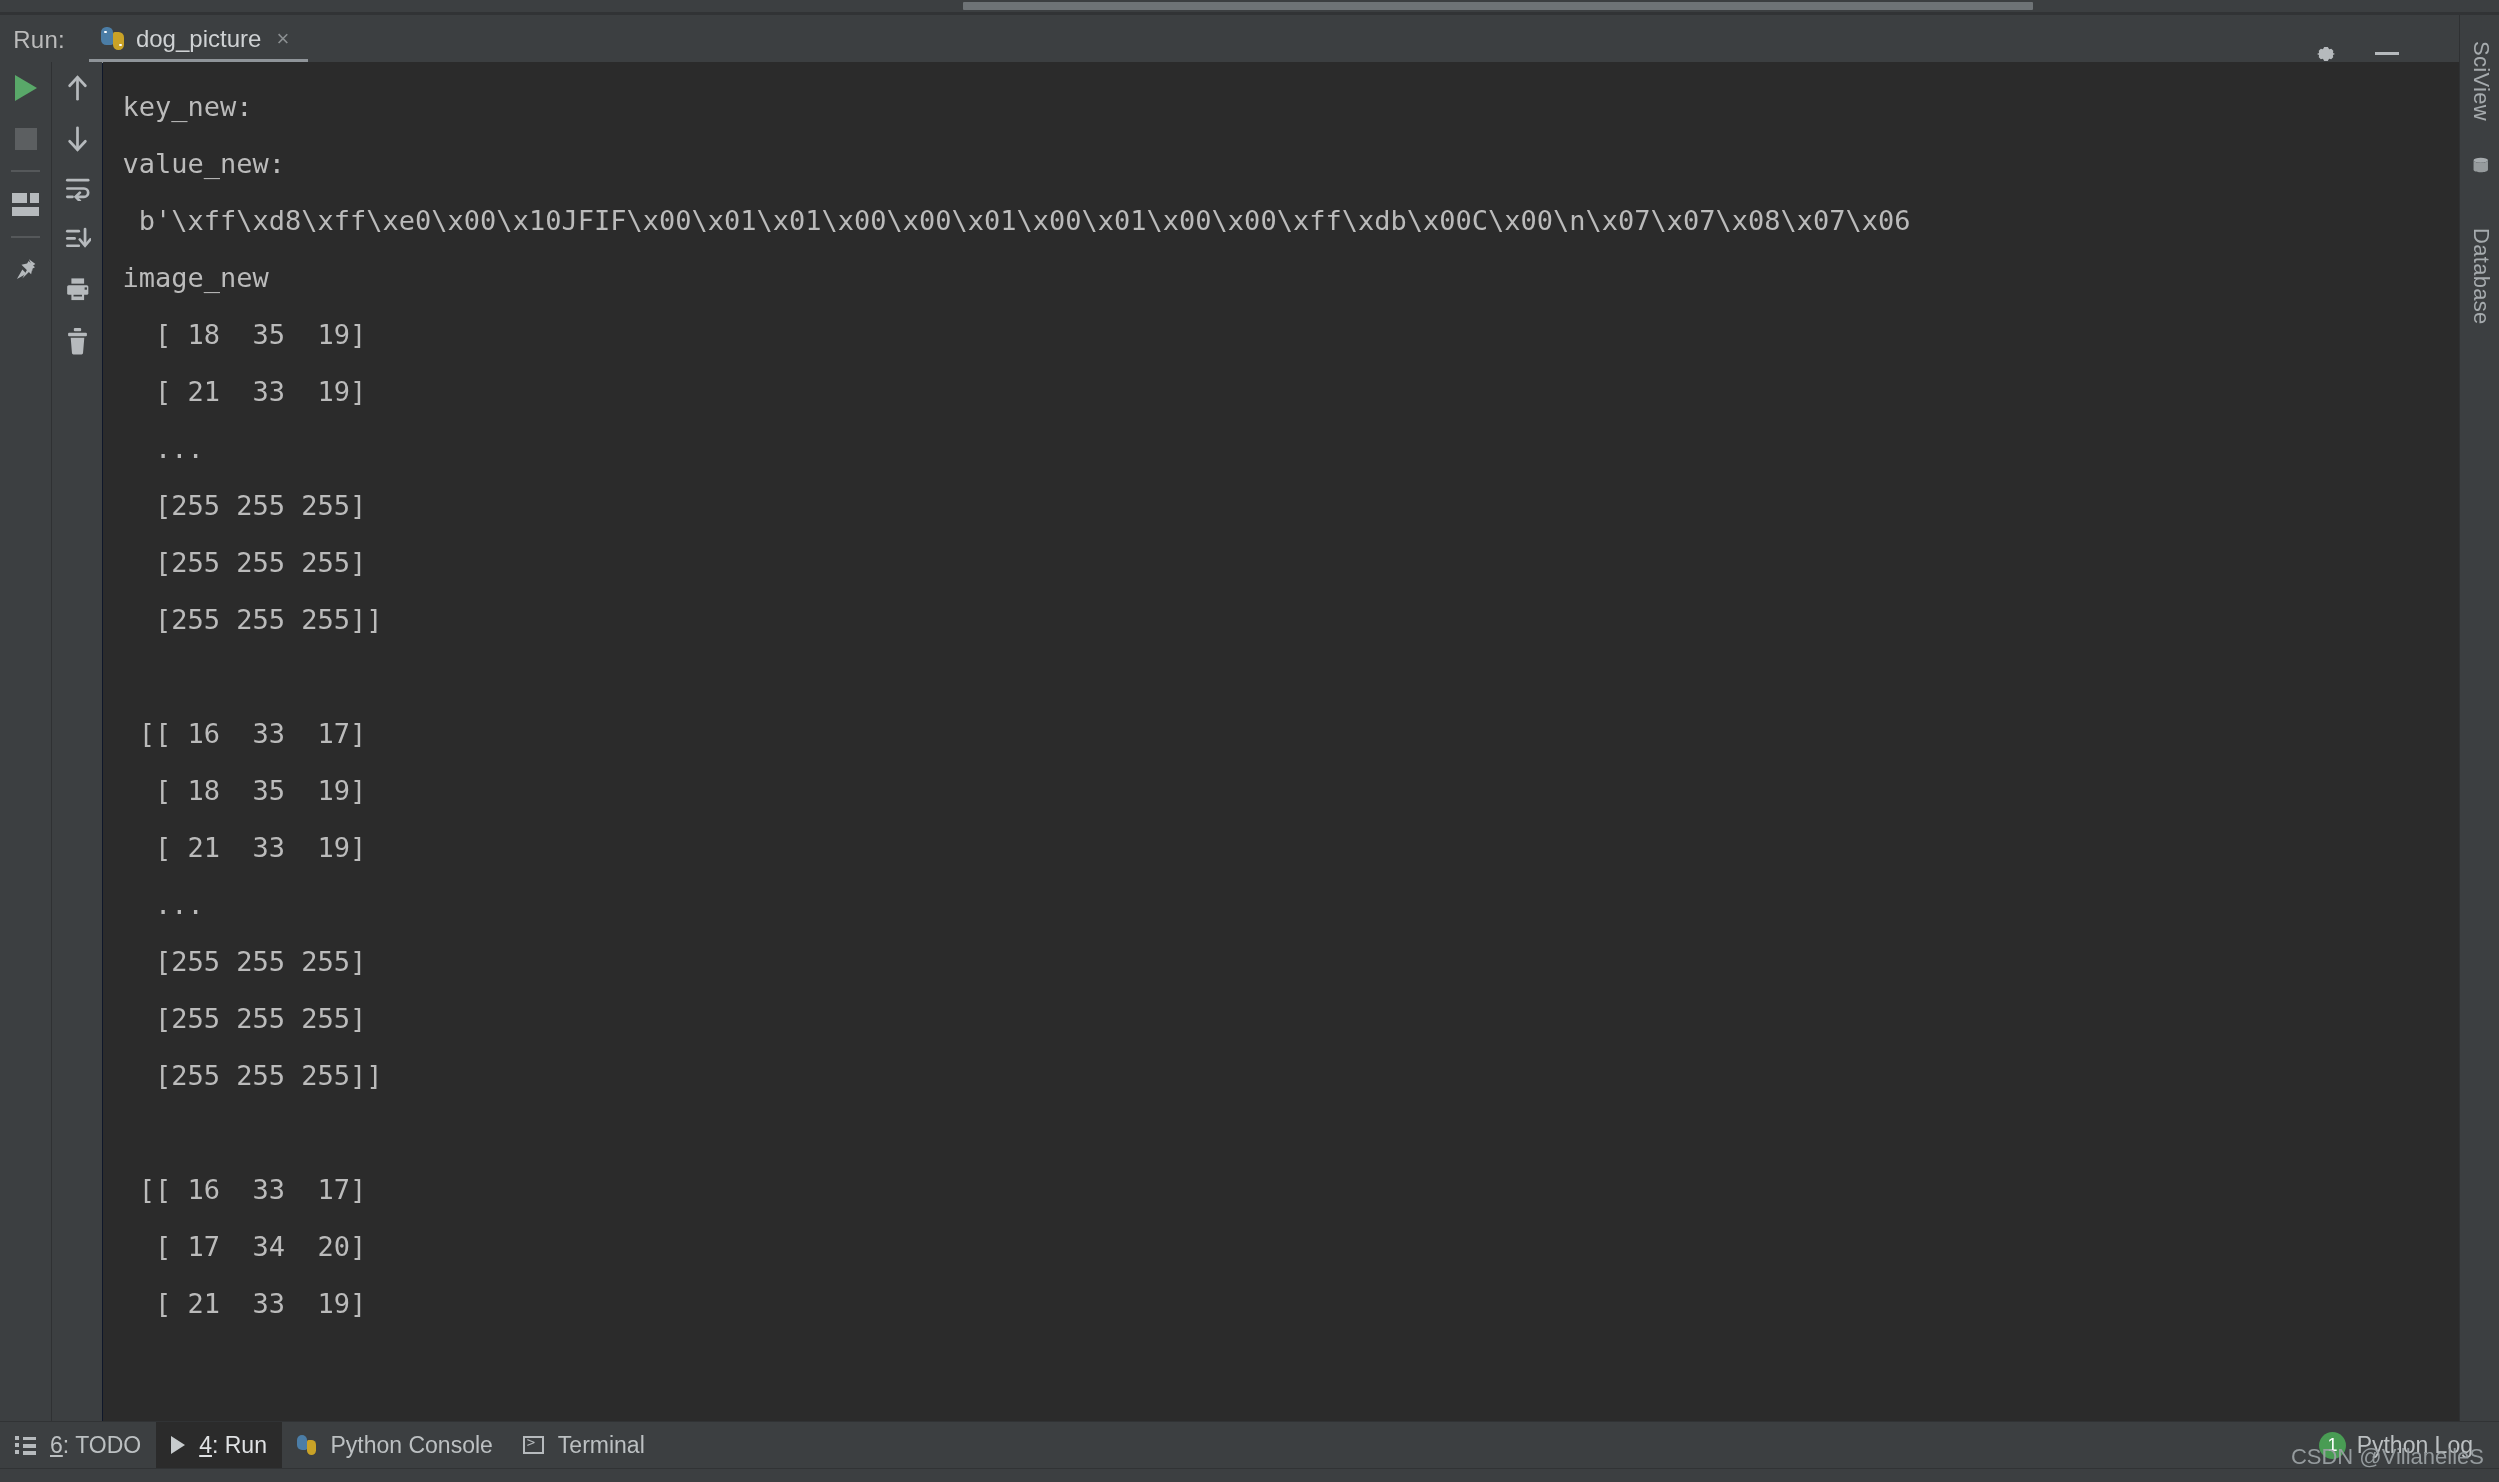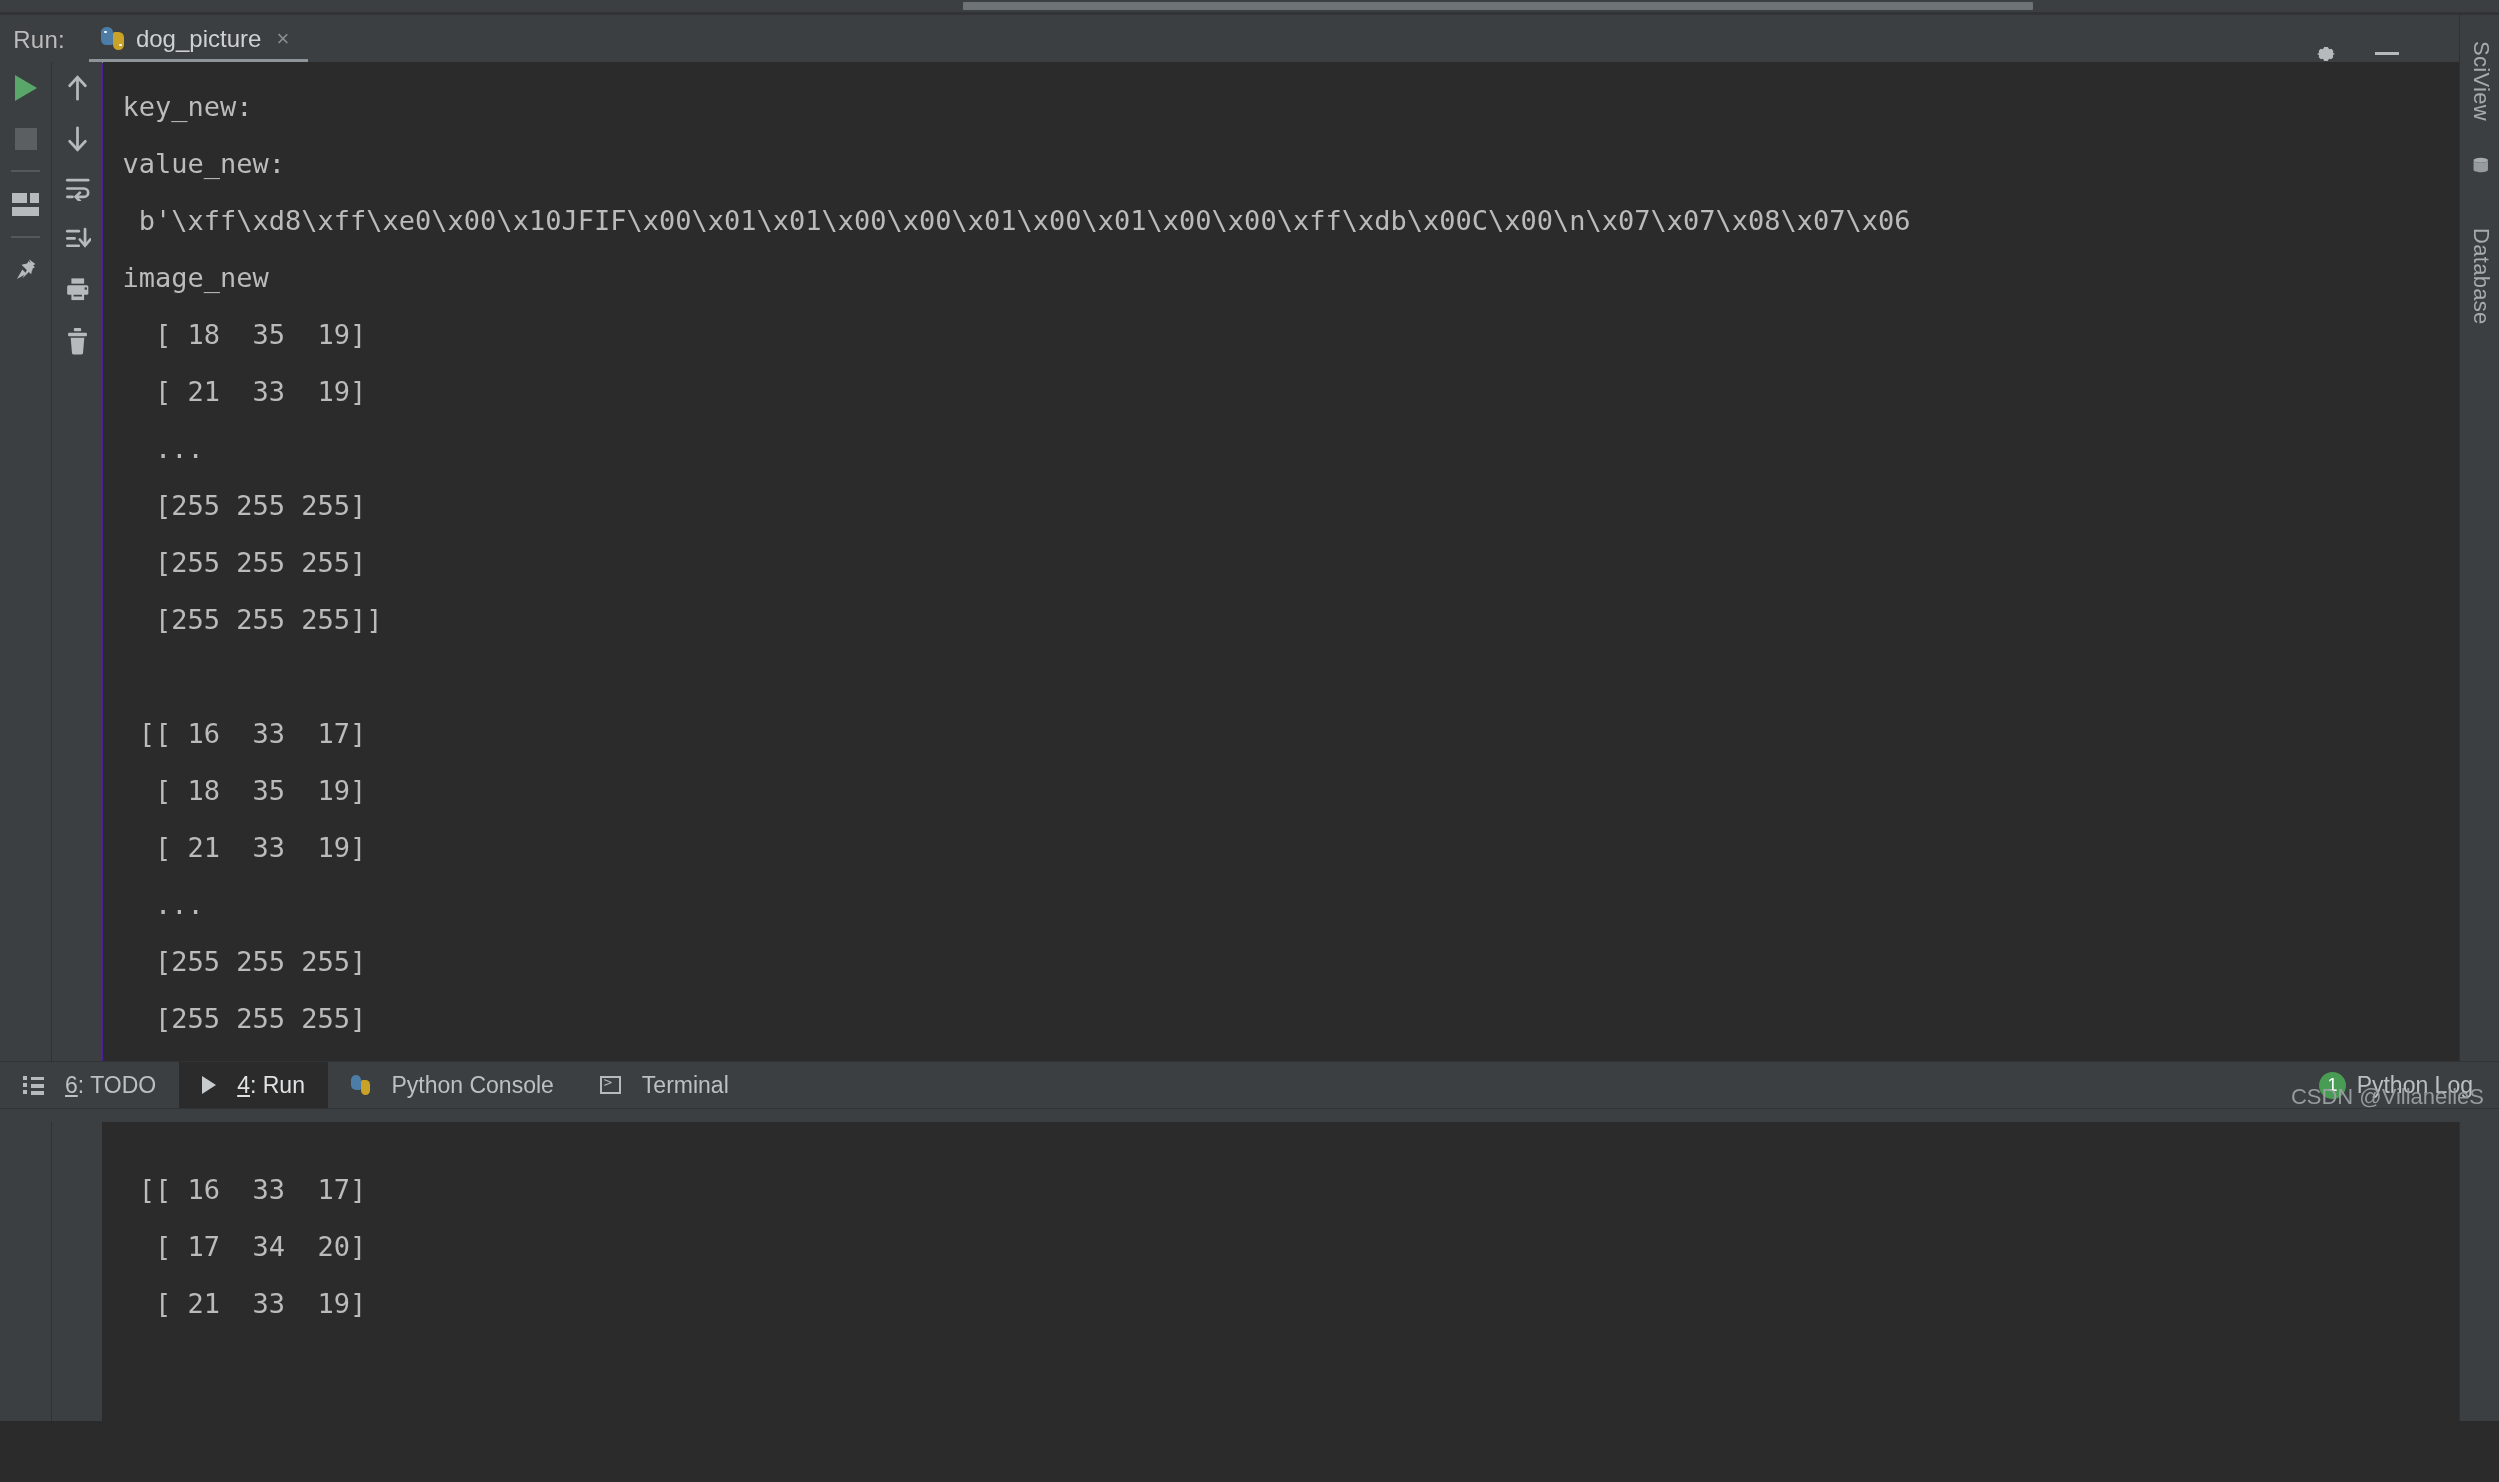--- a/index.html
+++ b/index.html
@@ -2,21 +2,21 @@
 <html style="font-size:14px"><head>
 <meta charset="utf-8">
 <style>
   * { box-sizing: border-box; margin: 0; padding: 0; }
   html, body {
     width: 2500px; height: 1482px;
     background: #2b2b2b;
     font-family: "Liberation Sans", sans-serif;
     overflow: hidden;
   }
-  #root { position: relative; width: 2500px; height: 1122px; background: #4c1d95; }
+  #root { position: relative; width: 2500px; height: 1482px; background: #0f172a; }
 
   
   .top-strip {
     position: absolute; top: 0; left: 0; width: 2500px; height: 11.5px;
     background: #3c3f41;
   }
   .top-scroll-track {
     position: absolute; top: 0; left: 0; width: 2459px; height: 11.5px; background: #3c3f41;
   }
   .top-scroll-thumb {
@@ -124,22 +124,22 @@
   }
   .cline.blank { color: transparent; }
 
   
   .statusbar {
     position: absolute; left: 0; bottom: 14px; width: 2500px; height: 47px;
     background: #3c3f41; border-top: 0.9px solid #313335;
     display: flex; align-items: center;
   }
   .sb-item {
-    display: flex; align-items: center; gap: 21px;
-    height: 47px; padding: 0 23px;
+    display: flex; align-items: center; gap: 14px;
+    height: 47px; padding: 0 15px;
     font-size: 23px; color: #bcc0c2; white-space: nowrap;
   }
   .sb-item.active { background: #2b2b2b; color: #e0e2e4; }
   .sb-item u { text-decoration: underline; }
   .ico-todo { width: 21px; height: 18px; position: relative; }
   .ico-todo i { position:absolute; background:#b6babd; }
   .ico-todo .b { left:0; width:4.4px; height:4.4px; }
   .ico-todo .l { left:8px; width:13.3px; height:3.6px; }
   .ico-play-sm { width:0;height:0;border-left:14px solid #c7cbcd;border-top:9px solid transparent;border-bottom:9px solid transparent; }
   .ico-term { width:21px;height:18px;border:2.7px solid #b6babd; position:relative; }

